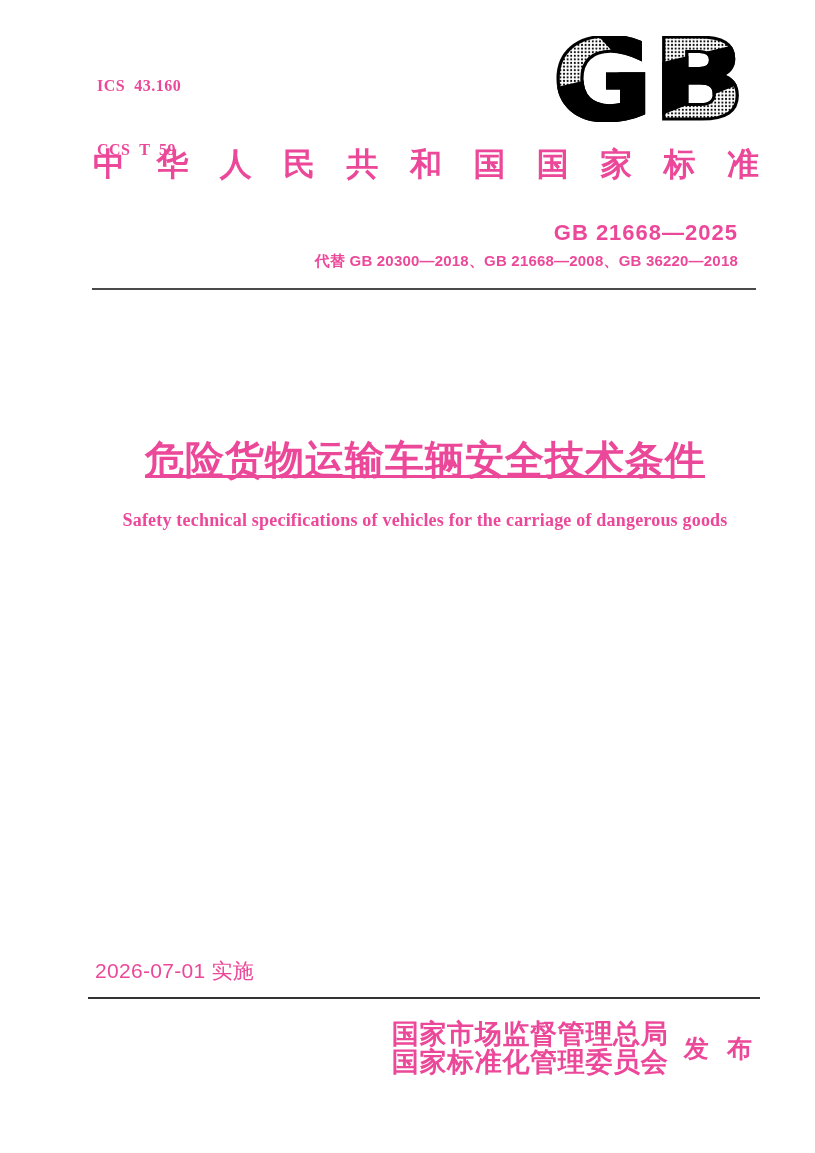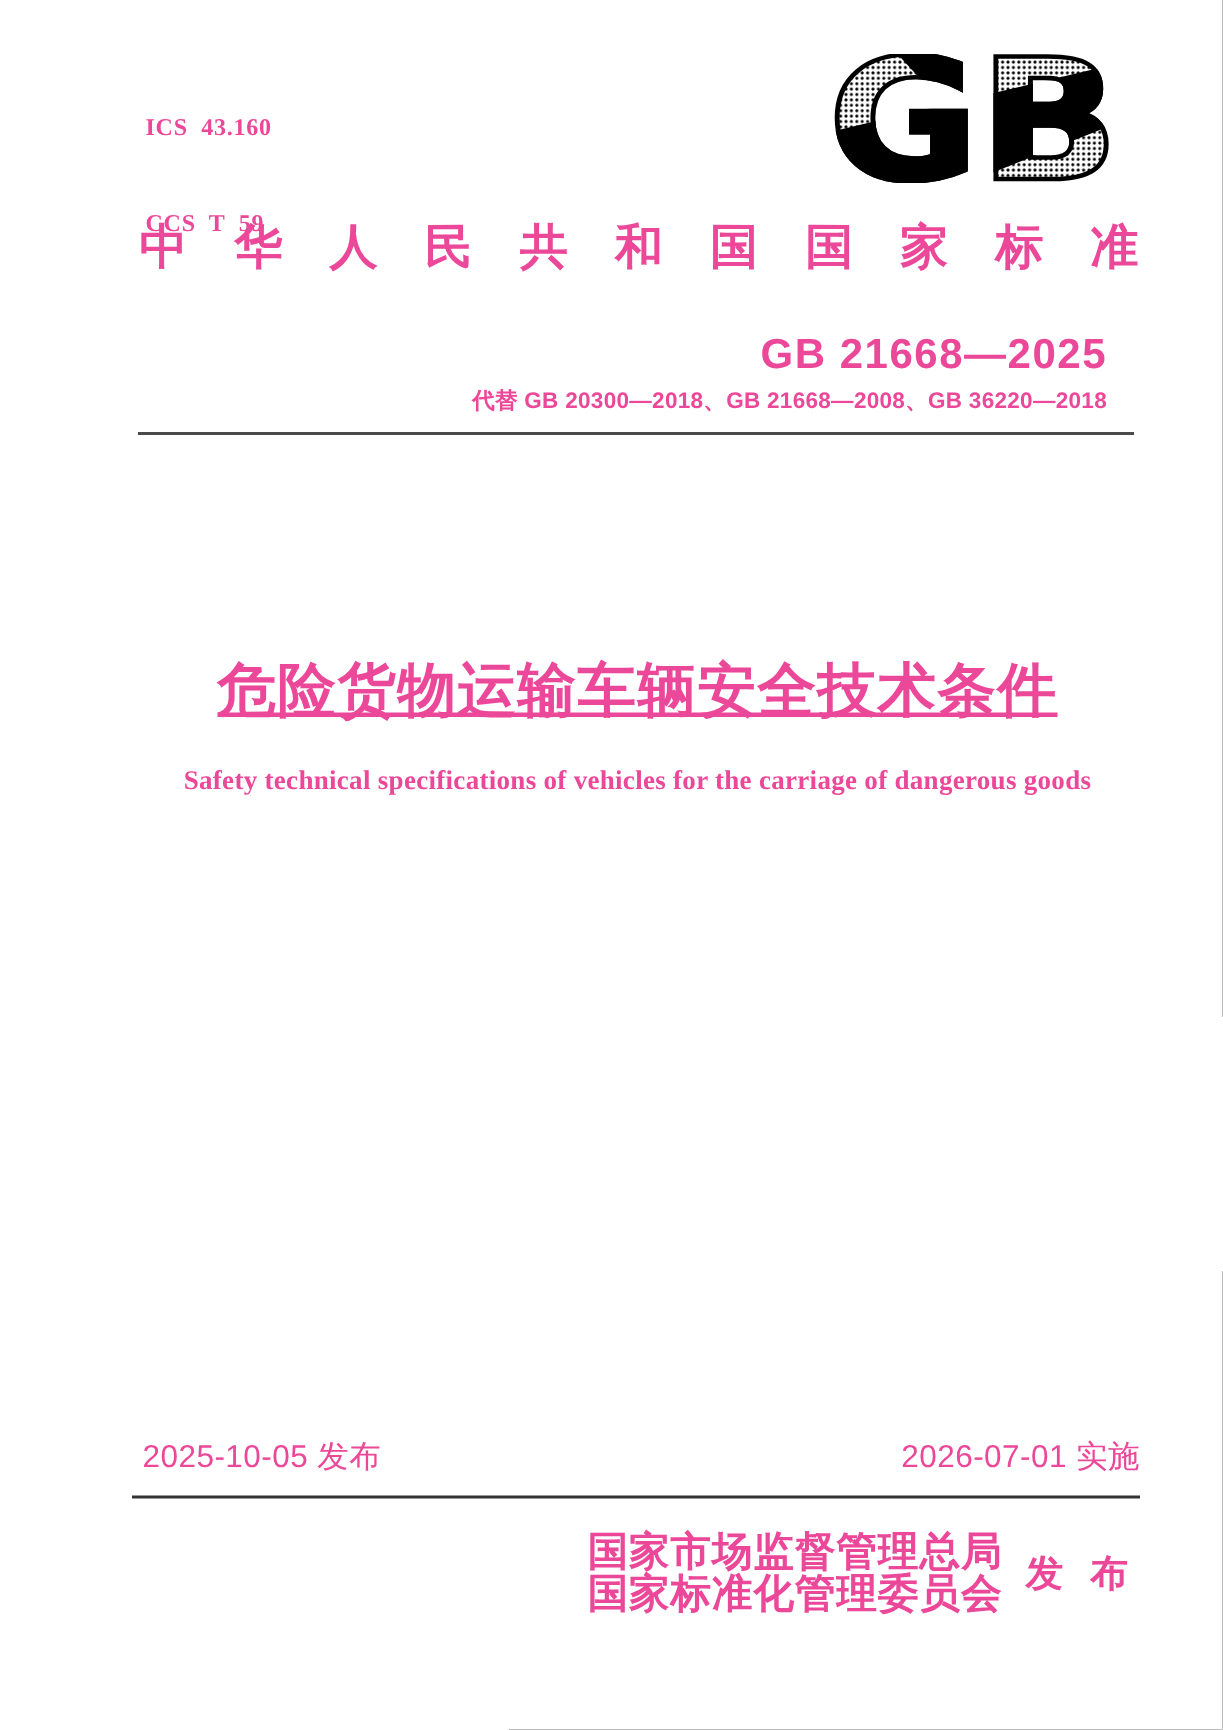--- a/index.html
+++ b/index.html
@@ -56,21 +56,21 @@
   .code-area {
     position: absolute;
     top: 220px;
     left: 92px;
     width: 666px;
     text-align: right;
     padding-right: 20px;
     font-family: "Liberation Sans", sans-serif;
   }
   .std-code {
-    font-size: 28px;
+    font-size: 22px;
     font-weight: bold;
     letter-spacing: 1px;
   }
   .replaces {
     font-size: 15px;
     font-weight: bold;
     margin-top: 6px;
     letter-spacing: 0.2px;
   }
 
@@ -193,21 +193,20 @@
     <div class="std-code">GB 21668—2025</div>
     <div class="replaces">代替 GB 20300—2018、GB 21668—2008、GB 36220—2018</div>
   </div>
 
   <div class="rule rule-top"></div>
 
   <div class="doc-title-zh">危险货物运输车辆安全技术条件</div>
   <div class="doc-title-en">Safety technical specifications of vehicles for the carriage of dangerous goods</div>
 
   <div class="dates-row">
-    <span>2025-10-05 发布</span>
     <span>2026-07-01 实施</span>
   </div>
 
   <div class="rule rule-bottom"></div>
 
   <div class="issuers">
     <div class="issuer-lines">
       <span class="issuer-line">国家市场监督管理总局</span>
       <span class="issuer-line">国家标准化管理委员会</span>
     </div>

